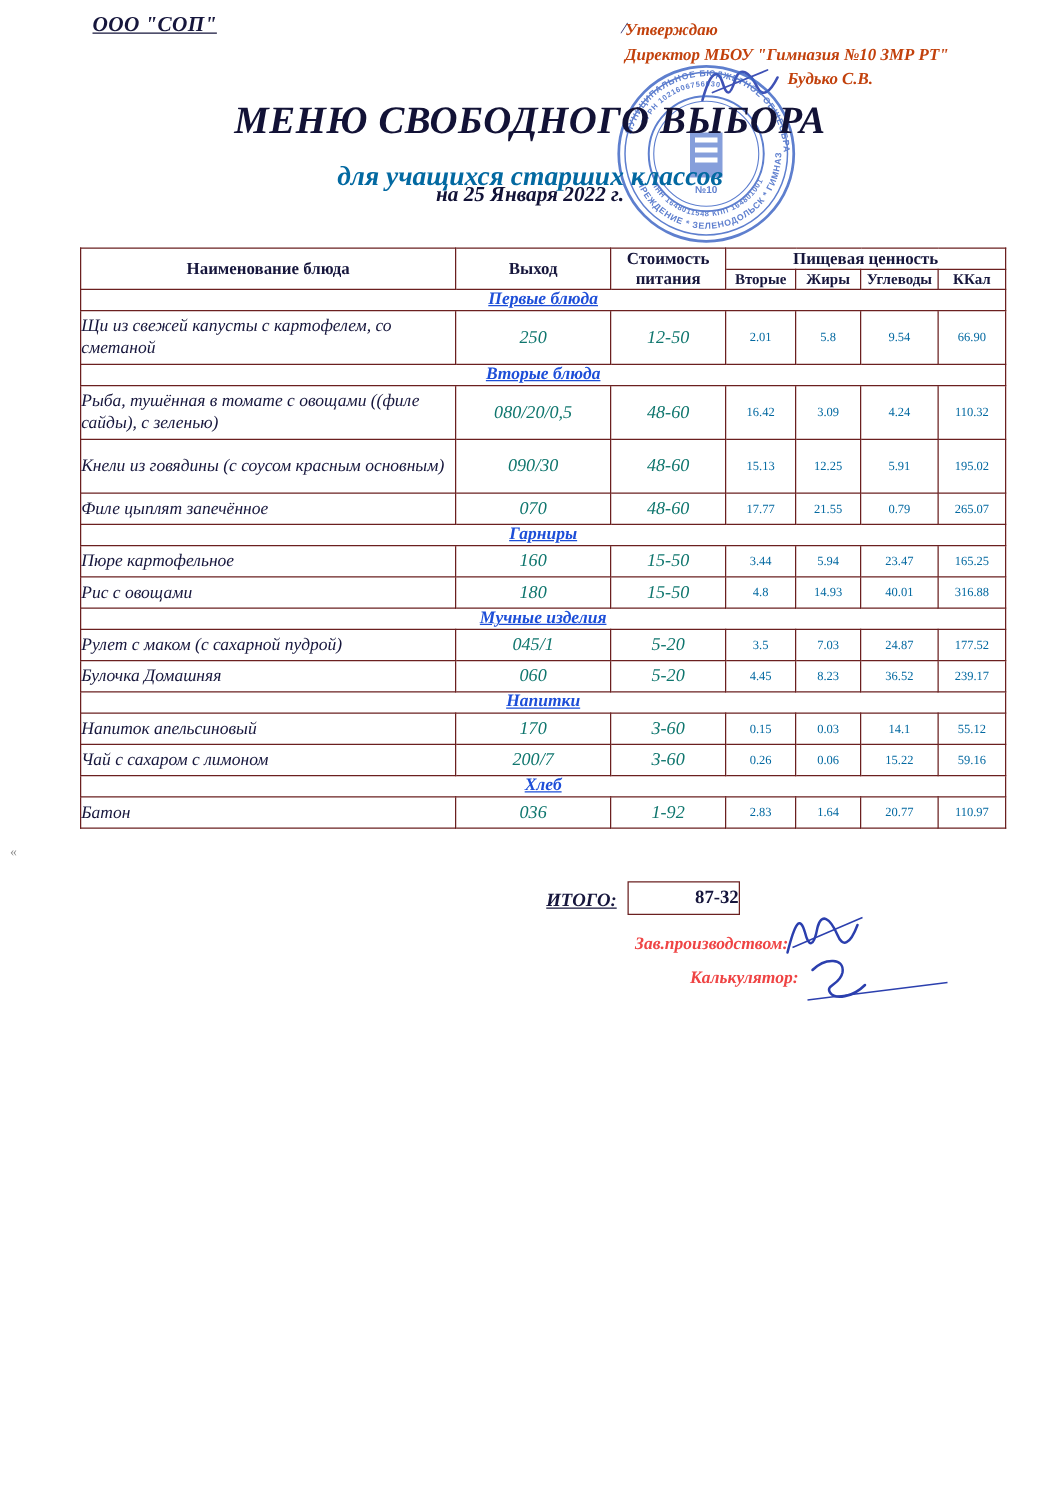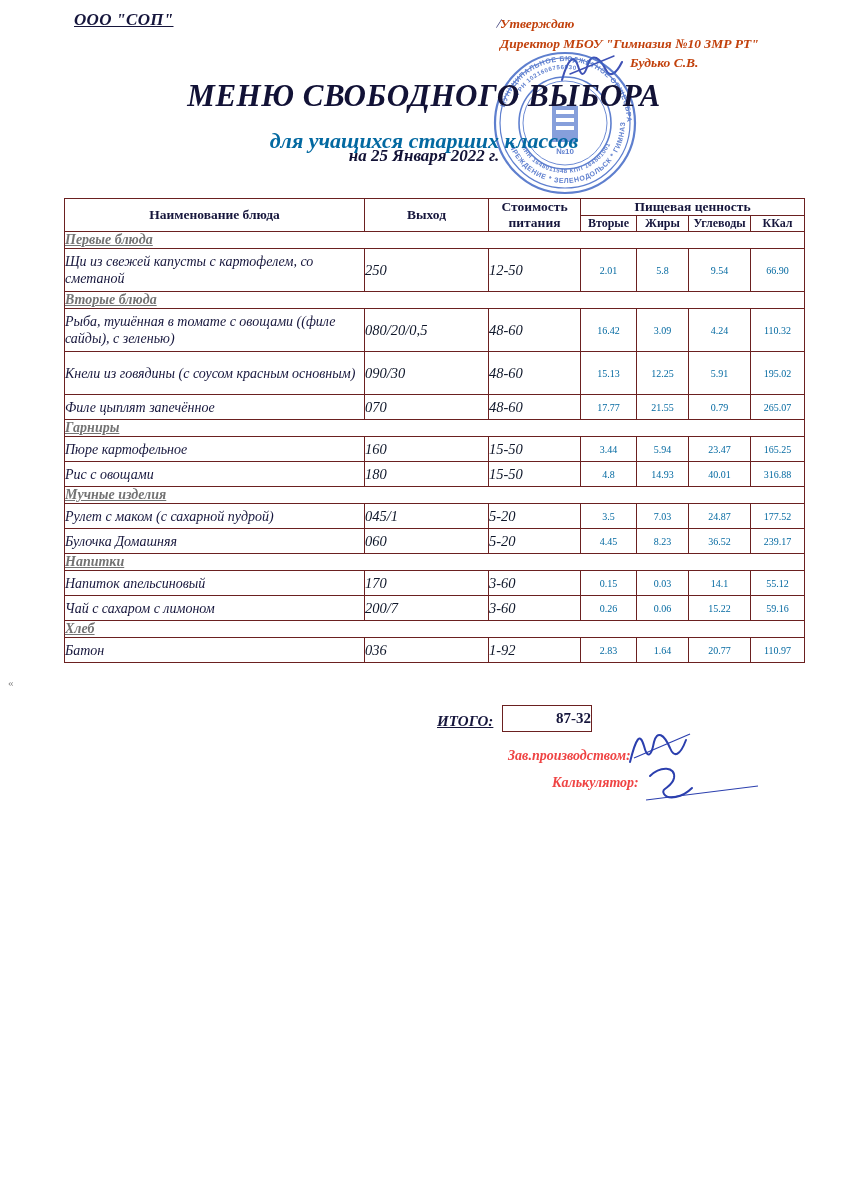--- a/index.html
+++ b/index.html
@@ -133,39 +133,41 @@
     line-height: 1.2;
   }
   .hdr-sub {
     text-align: center;
     font-size: 12px;
     font-weight: bold;
     color: #16163c;
     padding: 2px;
   }
   .section-row td {
+    text-align: center;
     font-size: 14px;
     font-weight: bold;
     font-style: italic;
     text-decoration: underline;
-    color: #737373;
+    color: #1d4ed8;
     padding: 3px 0;
   }
   .dish-name {
     font-size: 14px;
     font-style: italic;
     color: #16163c;
     padding: 3px 6px;
     line-height: 1.25;
     text-align: left;
   }
   .out-cell, .price-cell {
+    text-align: center;
     font-size: 14.5px;
     font-style: italic;
-    color: #0f172a;
+    color: #0f766e;
     padding: 3px 2px;
   }
   .num-cell {
     text-align: center;
     font-size: 10px;
     color: #0369a1;
     padding: 3px 2px;
     font-style: normal;
   }
   .tall td { height: 42px; }

